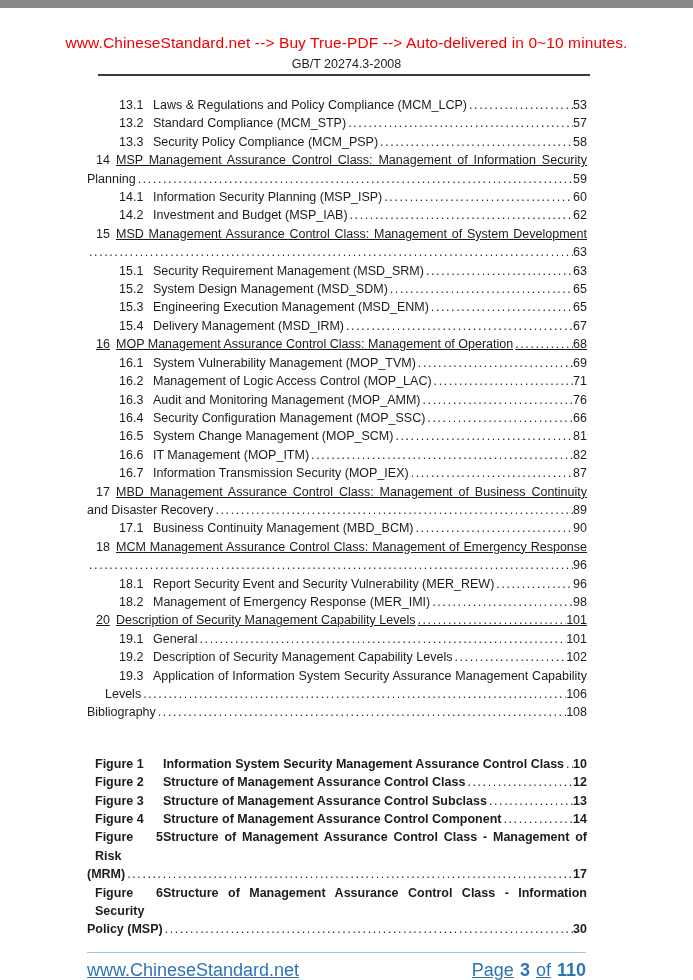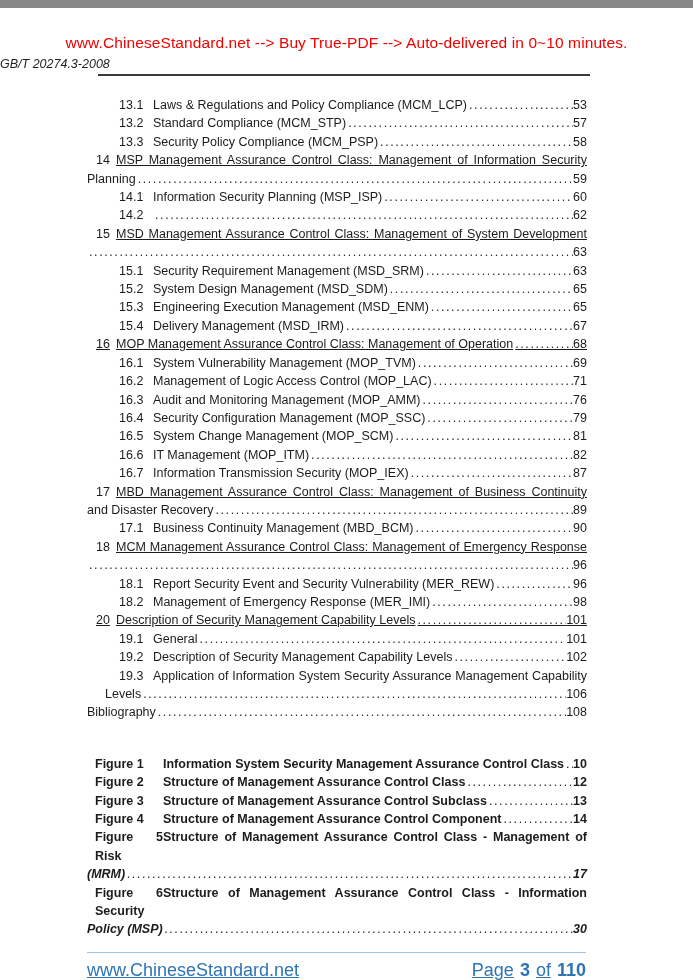--- a/index.html
+++ b/index.html
@@ -25,25 +25,24 @@
     padding-top:27px;
     text-align:center;
     color:var(--promo-red);
     font-size:15.5px;
     line-height:16px;
     letter-spacing:0.1px;
     cursor:pointer;
   }
   .doc-title{
     margin-top:6px;
-    text-align:left;
+    text-align:center;
     font-size:12.5px;
     line-height:14px;
     color:#1f1f1f;
-    font-style:italic;
   }
   .title-rule{
     margin:3px 103px 0 98px;
     border-bottom:2px solid var(--rule-dark);
   }
   
   .content{
     margin-left:87px;
     width:500px;
   }
@@ -71,21 +70,21 @@
   
   .l1{padding-left:9px;text-decoration:underline;}
   .l1 .num{min-width:20px;}
   .l1-cont{padding-left:0;}
   .l2{padding-left:32px;}
   .l2 .num{min-width:34px;}
   .l2-cont{padding-left:18px;}
   .bib{padding-left:0;}
   .fig{padding-left:8px;}
   .fig .num{min-width:68px;}
-  .fig-cont{padding-left:0;font-style:italic;}
+  .fig-cont{padding-left:0;}
   
   .just{
     display:block;
     text-align:justify;
     text-align-last:justify;
     white-space:normal;
   }
   
   .footer-rule{
     margin:13px 107px 0 87px;
@@ -145,20 +144,21 @@
           <span class="pg">59</span>
         </div>
         <div class="toc-line l2">
           <span class="num">14.1</span>
           <span class="txt">Information Security Planning (MSP_ISP)</span>
           <span class="leader">....................................................................................................................................................................................................................................................................</span>
           <span class="pg">60</span>
         </div>
         <div class="toc-line l2">
           <span class="num">14.2</span>
+          <span class="txt">Investment and Budget (MSP_IAB)</span>
           <span class="leader">....................................................................................................................................................................................................................................................................</span>
           <span class="pg">62</span>
         </div>
         <div class="toc-line l1 just"><span class="num">15</span><span class="txt">MSD Management Assurance Control Class: Management of System Development</span></div>
         <div class="toc-line l1-cont">
           <span class="txt"></span>
           <span class="leader">....................................................................................................................................................................................................................................................................</span>
           <span class="pg">63</span>
         </div>
         <div class="toc-line l2">
@@ -206,21 +206,21 @@
         <div class="toc-line l2">
           <span class="num">16.3</span>
           <span class="txt">Audit and Monitoring Management (MOP_AMM)</span>
           <span class="leader">....................................................................................................................................................................................................................................................................</span>
           <span class="pg">76</span>
         </div>
         <div class="toc-line l2">
           <span class="num">16.4</span>
           <span class="txt">Security Configuration Management (MOP_SSC)</span>
           <span class="leader">....................................................................................................................................................................................................................................................................</span>
-          <span class="pg">79</span>
+          <span class="pg">66</span>
         </div>
         <div class="toc-line l2">
           <span class="num">16.5</span>
           <span class="txt">System Change Management (MOP_SCM)</span>
           <span class="leader">....................................................................................................................................................................................................................................................................</span>
           <span class="pg">81</span>
         </div>
         <div class="toc-line l2">
           <span class="num">16.6</span>
           <span class="txt">IT Management (MOP_ITM)</span>

